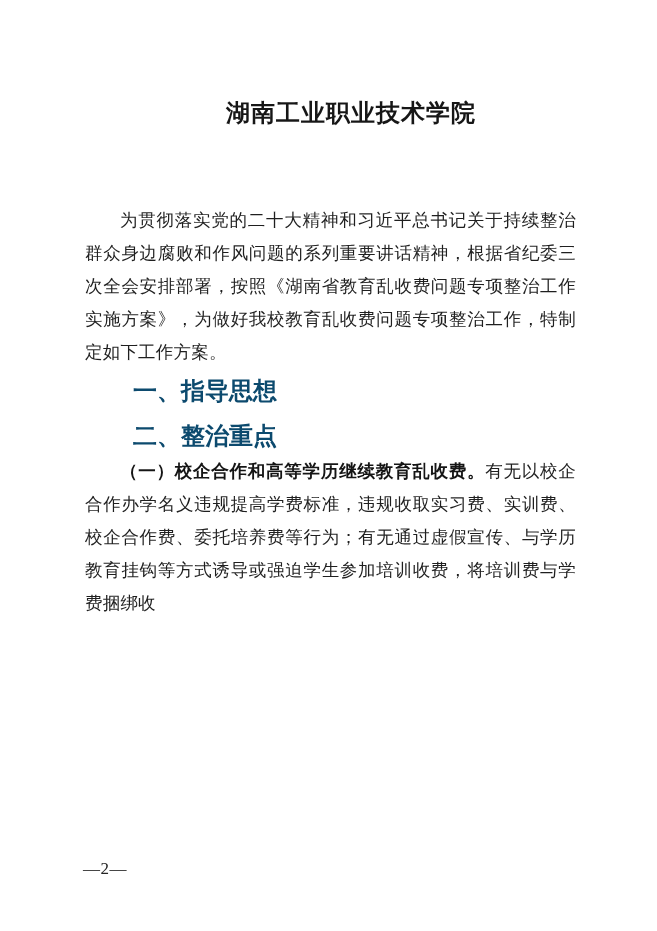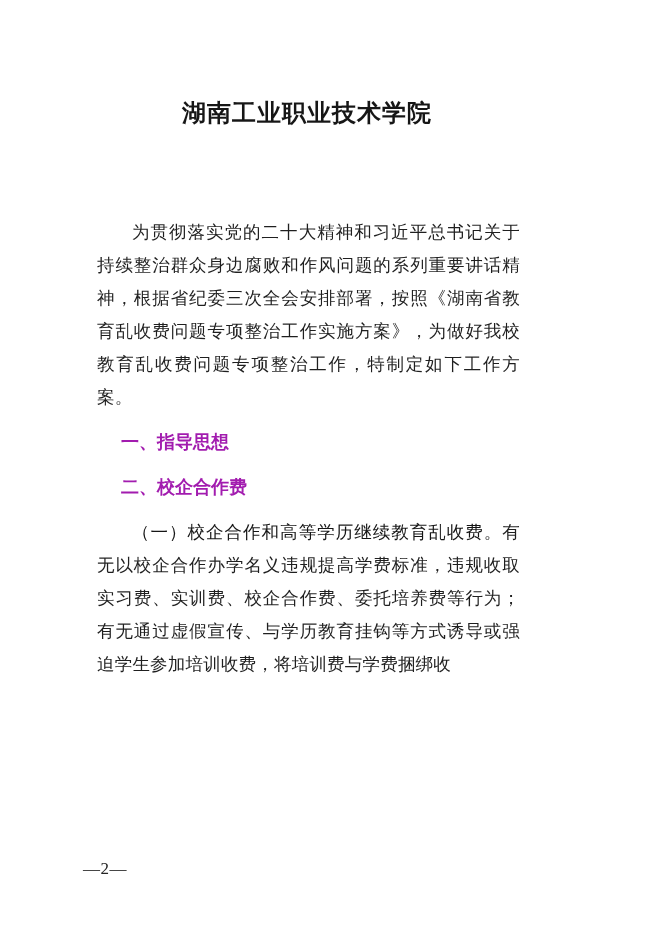--- a/index.html
+++ b/index.html
@@ -8,59 +8,60 @@
     background: #ffffff;
   }
   .page {
     position: relative;
     width: 614px;
     height: 931px;
     background: #ffffff;
     overflow: hidden;
     font-family: "Liberation Serif", "DejaVu Serif", serif;
     color: #1f1f1f;
+    padding-left: 44px;
   }
   .doc-title {
     margin-top: 96px;
     text-align: center;
     font-weight: bold;
     font-size: 24px;
     line-height: 34px;
     letter-spacing: 1px;
     color: #161616;
   }
   .content {
     position: absolute;
     left: 85px;
     right: 82px;
     top: 204px;
   }
   .para {
-    margin: 12px;
+    margin: 0;
     font-size: 17.5px;
     line-height: 33px;
     text-indent: 2em;
     text-align: justify;
     text-justify: inter-ideograph;
     letter-spacing: 0.2px;
   }
   .heading {
     margin: 5px 0 3px 0;
     font-family: "Liberation Sans", "DejaVu Sans", sans-serif;
     font-weight: bold;
-    font-size: 18px;
+    font-size: 24px;
     line-height: 33px;
     text-indent: 2em;
-    color: #a21caf;
+    color: #0c4a6e;
   }
   .heading-2 {
     margin-top: 12px;
   }
   .item-lead {
-    font-weight: normal;
+    font-weight: bold;
     font-family: "Liberation Sans", "DejaVu Sans", sans-serif;
     color: #151515;
   }
   .page-number {
     position: absolute;
     left: 83px;
     top: 858px;
     font-size: 17px;
     line-height: 22px;
     color: #242424;
@@ -74,19 +75,19 @@
 
   <div class="doc-title">
     <div>湖南工业职业技术学院</div>
   </div>
 
   <div class="content">
     <p class="para">为贯彻落实党的二十大精神和习近平总书记关于持续整治群众身边腐败和作风问题的系列重要讲话精神，根据省纪委三次全会安排部署，按照《湖南省教育乱收费问题专项整治工作实施方案》，为做好我校教育乱收费问题专项整治工作，特制定如下工作方案。</p>
 
     <h3 class="heading">一、指导思想</h3>
 
-    <h3 class="heading heading-2">二、校企合作费</h3>
+    <h3 class="heading heading-2">二、整治重点</h3>
     <p class="para"><span class="item-lead">（一）校企合作和高等学历继续教育乱收费。</span><span>有无以校企合作办学名义违规提高学费标准，违规收取实习费、实训费、校企合作费、委托培养费等行为；有无通过虚假宣传、与学历教育挂钩等方式诱导或强迫学生参加培训收费，将培训费与学费捆绑收</span></p>
   </div>
 
   <div class="page-number">—2—</div>
 
 </div>
 
 </body></html>

